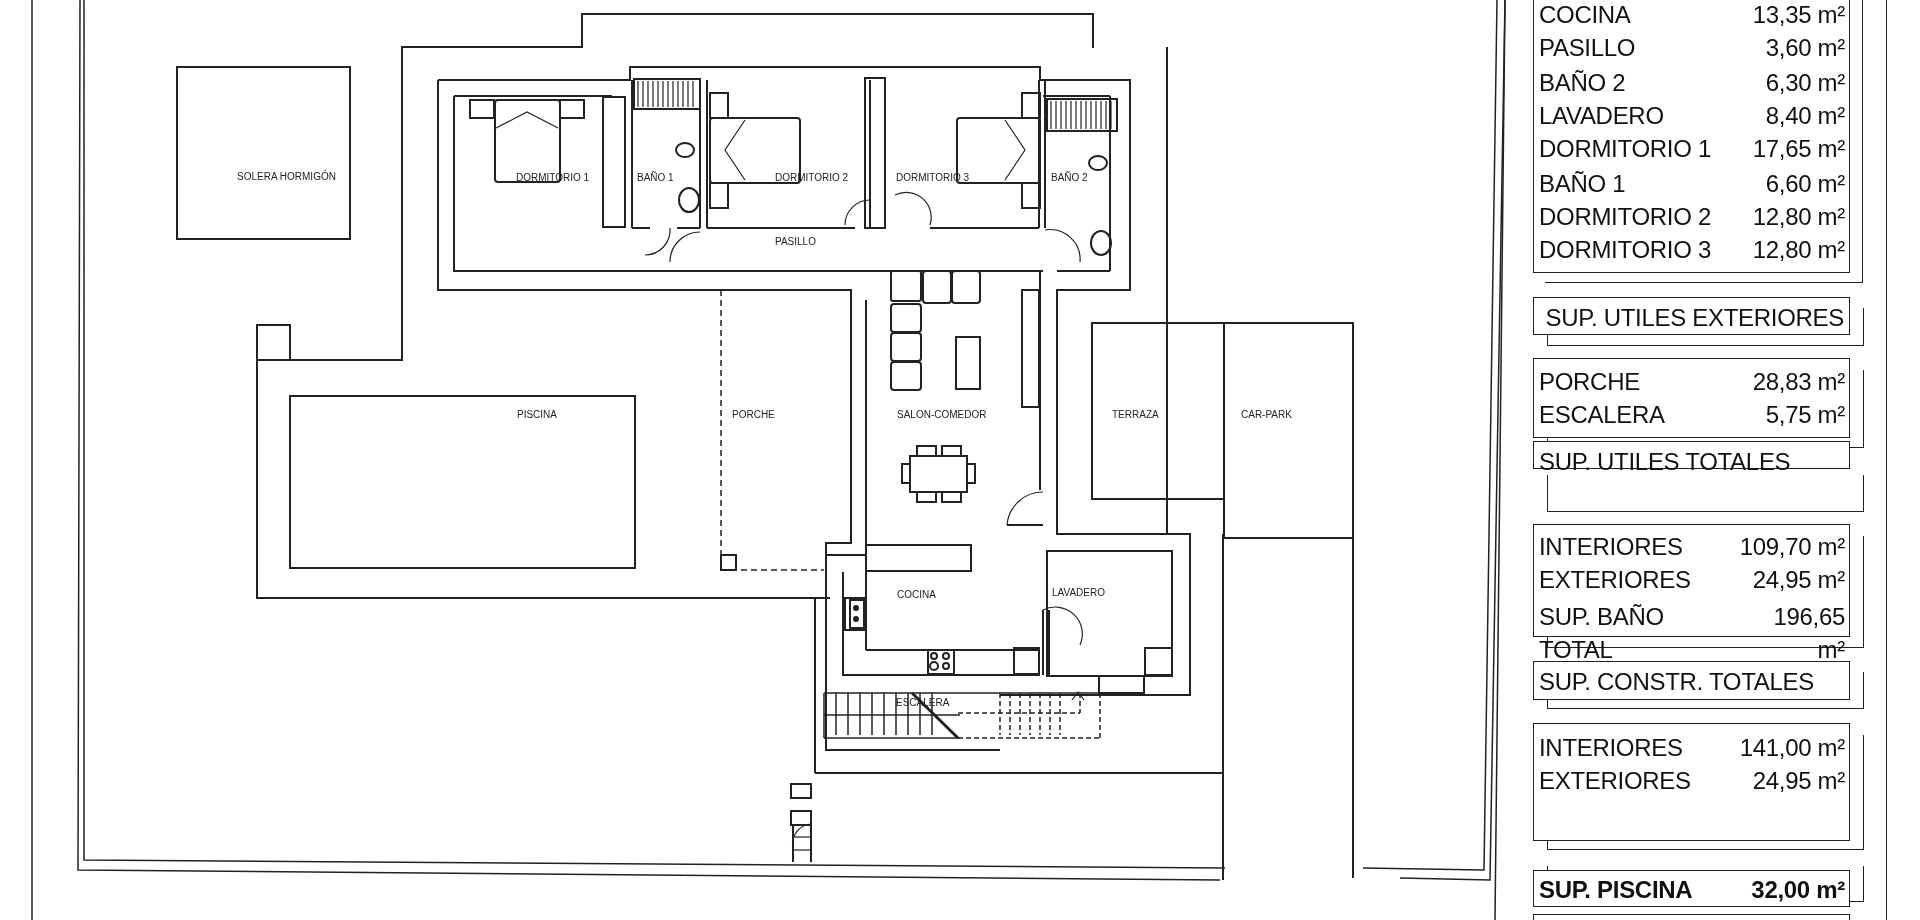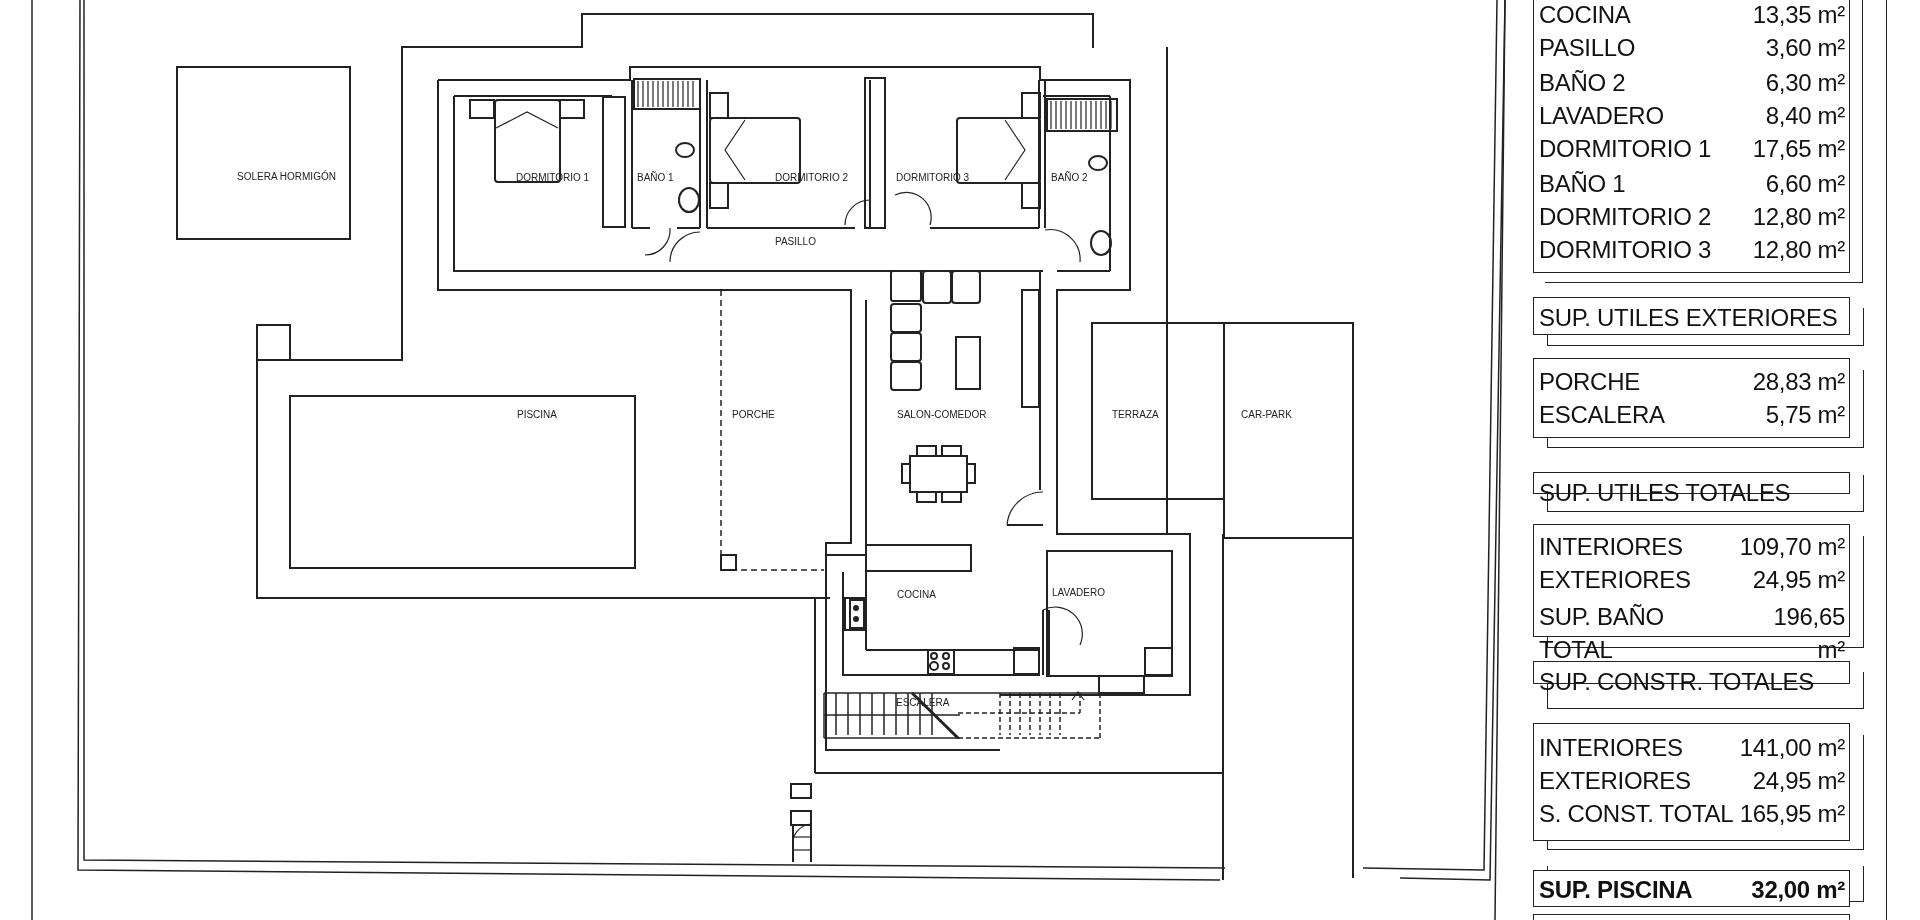--- a/index.html
+++ b/index.html
@@ -273,75 +273,71 @@
         <span>DORMITORIO 2</span>
         <span class="val">12,80 m²</span>
       </div>
     <div class="row">
         <span>DORMITORIO 3</span>
         <span class="val">12,80 m²</span>
       </div>
   </div>
 
   <div class="shadow" style="left:1547px; top:308px; width:317px; height:38px; border-right:1.5px solid #222; border-bottom:1.5px solid #222;"></div>
-  <div class="box" style="top:297px; height:38px;">
+  <div class="box" style="top:297px; height:38px;text-align:right;">
     <div class="title">SUP. UTILES EXTERIORES</div>
   </div>
 
   <div class="shadow" style="left:1547px; top:370px; width:317px; height:78px; border-right:1.5px solid #222; border-bottom:1.5px solid #222;"></div>
   <div class="box" style="top:358px; height:80px; padding-top:6px;">
     <div class="row">
         <span>PORCHE</span>
         <span class="val">28,83 m²</span>
       </div>
     <div class="row">
         <span>ESCALERA</span>
         <span class="val">5,75 m²</span>
       </div>
   </div>
 
   <div class="shadow" style="left:1547px; top:475px; width:317px; height:37px; border-right:1.5px solid #222; border-bottom:1.5px solid #222;"></div>
-  <div class="box" style="top:472px; height:22px;">
+  <div class="box" style="top:441px; height:28px;">
     <div class="title">SUP. UTILES TOTALES</div>
   </div>
 
   <div class="shadow" style="left:1547px; top:536px; width:317px; height:112px; border-right:1.5px solid #222; border-bottom:1.5px solid #222;"></div>
   <div class="box" style="top:524px; height:113px; padding-top:5px;">
     <div class="row">
         <span>INTERIORES</span>
         <span class="val">109,70 m²</span>
       </div>
     <div class="row">
         <span>EXTERIORES</span>
         <span class="val">24,95 m²</span>
       </div>
     <div class="row" style="margin-top:4px">
         <span>SUP. BAÑO TOTAL</span>
         <span class="val">196,65 m²</span>
       </div>
   </div>
 
   <div class="shadow" style="left:1547px; top:672px; width:317px; height:37px; border-right:1.5px solid #222; border-bottom:1.5px solid #222;"></div>
-  <div class="box" style="top:661px; height:23px;">
+  <div class="box" style="top:661px; height:39px;">
     <div class="title">SUP. CONSTR. TOTALES</div>
   </div>
 
   <div class="shadow" style="left:1547px; top:735px; width:317px; height:115px; border-right:1.5px solid #222; border-bottom:1.5px solid #222;"></div>
   <div class="box" style="top:723px; height:118px; padding-top:7px;">
     <div class="row">
         <span>INTERIORES</span>
         <span class="val">141,00 m²</span>
       </div>
     <div class="row">
         <span>EXTERIORES</span>
         <span class="val">24,95 m²</span>
-      </div>
-    <div class="row">
-        <span>S. CONST. TOTAL</span>
-        <span class="val">165,95 m²</span>
       </div>
   </div>
 
   <div class="shadow" style="left:1547px; top:866px; width:317px; height:36px; border-right:1.5px solid #222; border-bottom:1.5px solid #222;"></div>
   <div class="box" style="top:870px; height:37px;font-weight:bold;">
     <div class="row" style="padding-top:2px">
         <span>SUP. PISCINA</span>
         <span class="val">32,00 m²</span>
       </div>
   </div>

